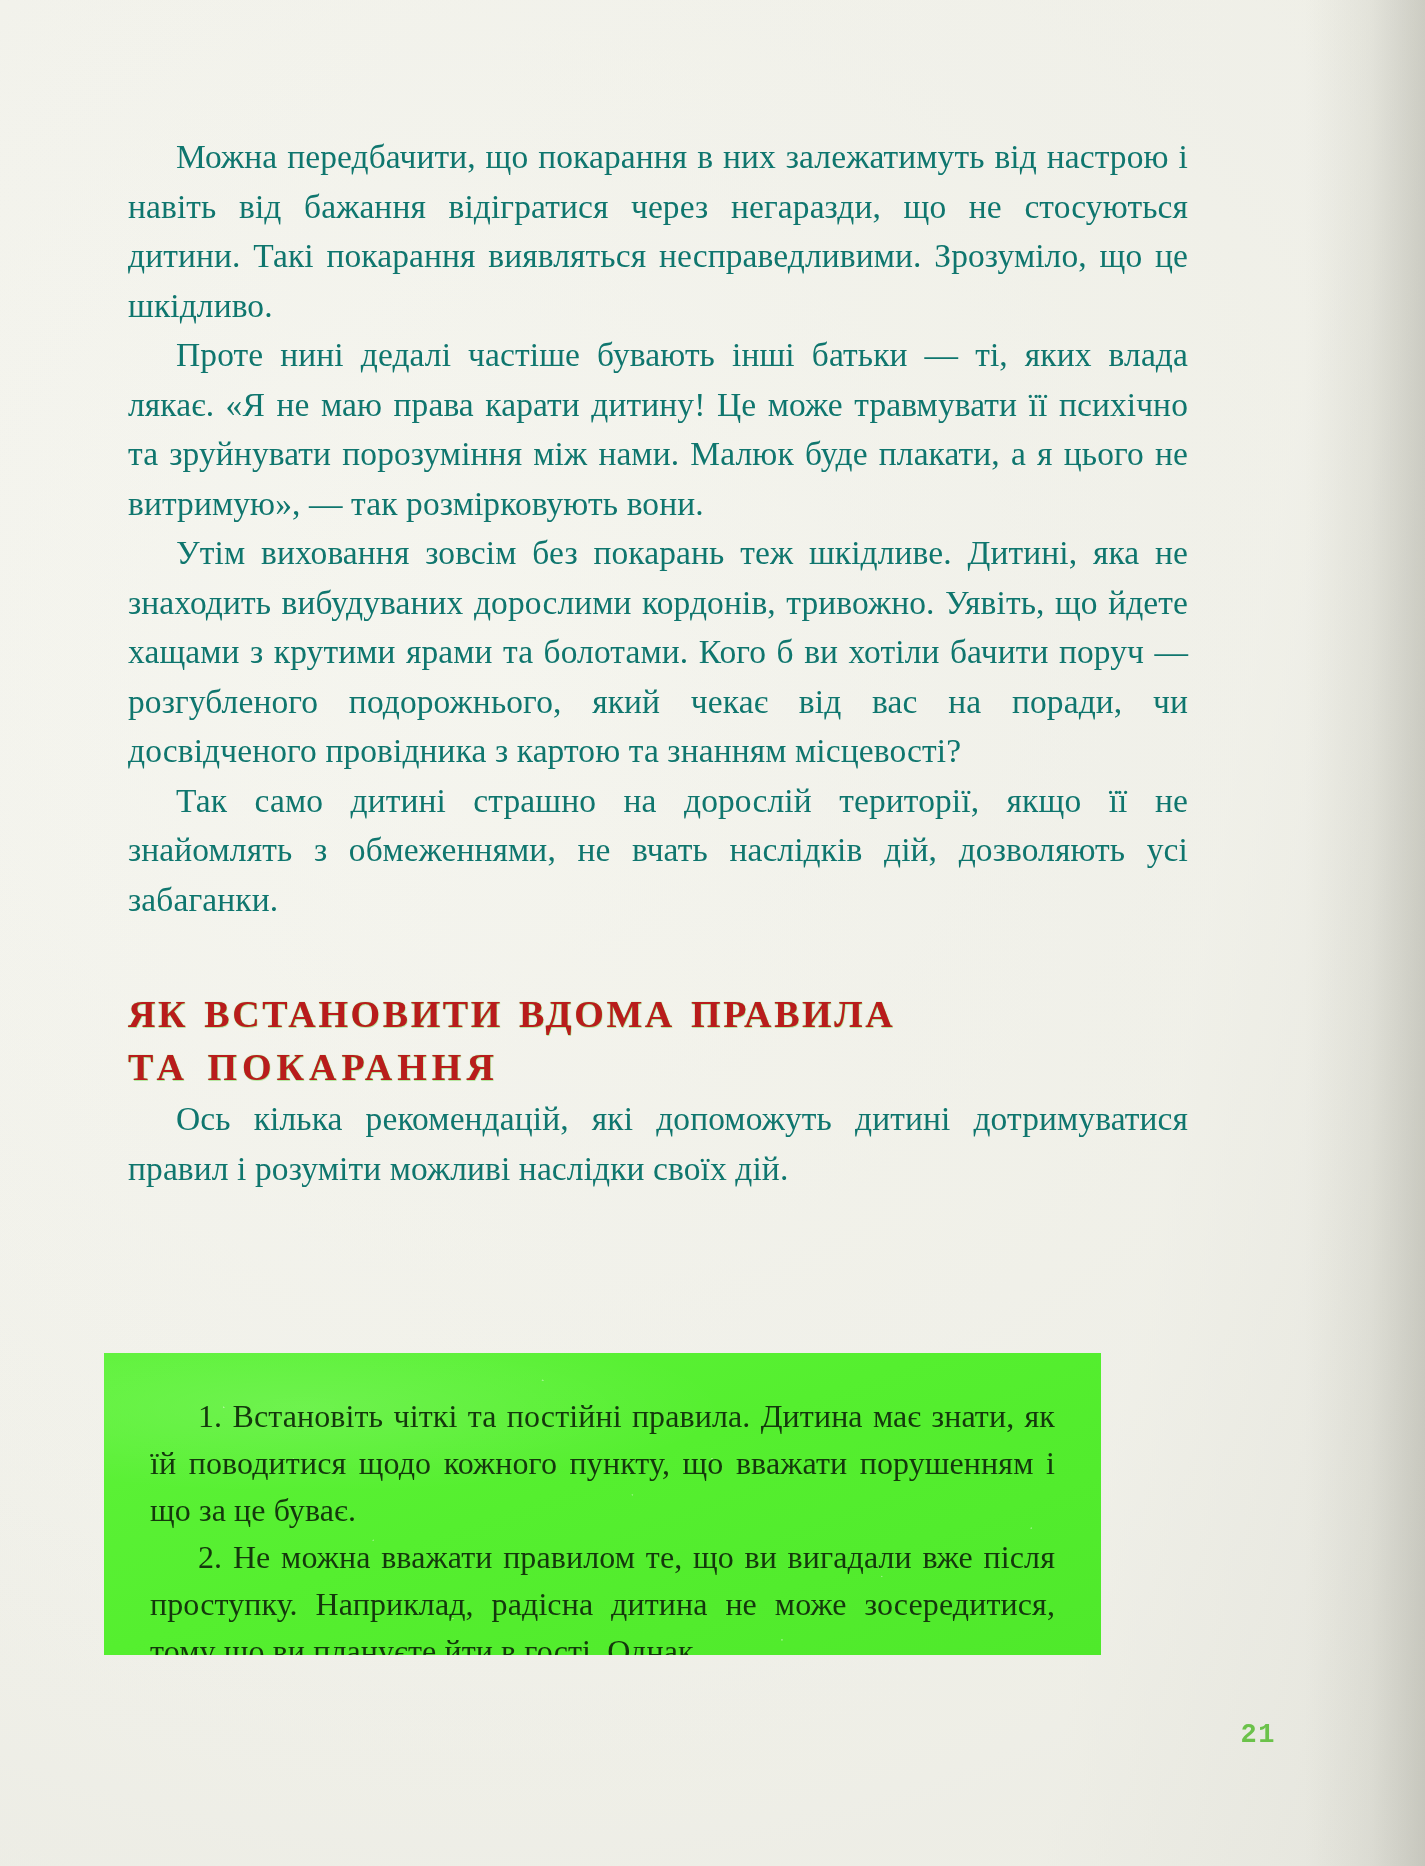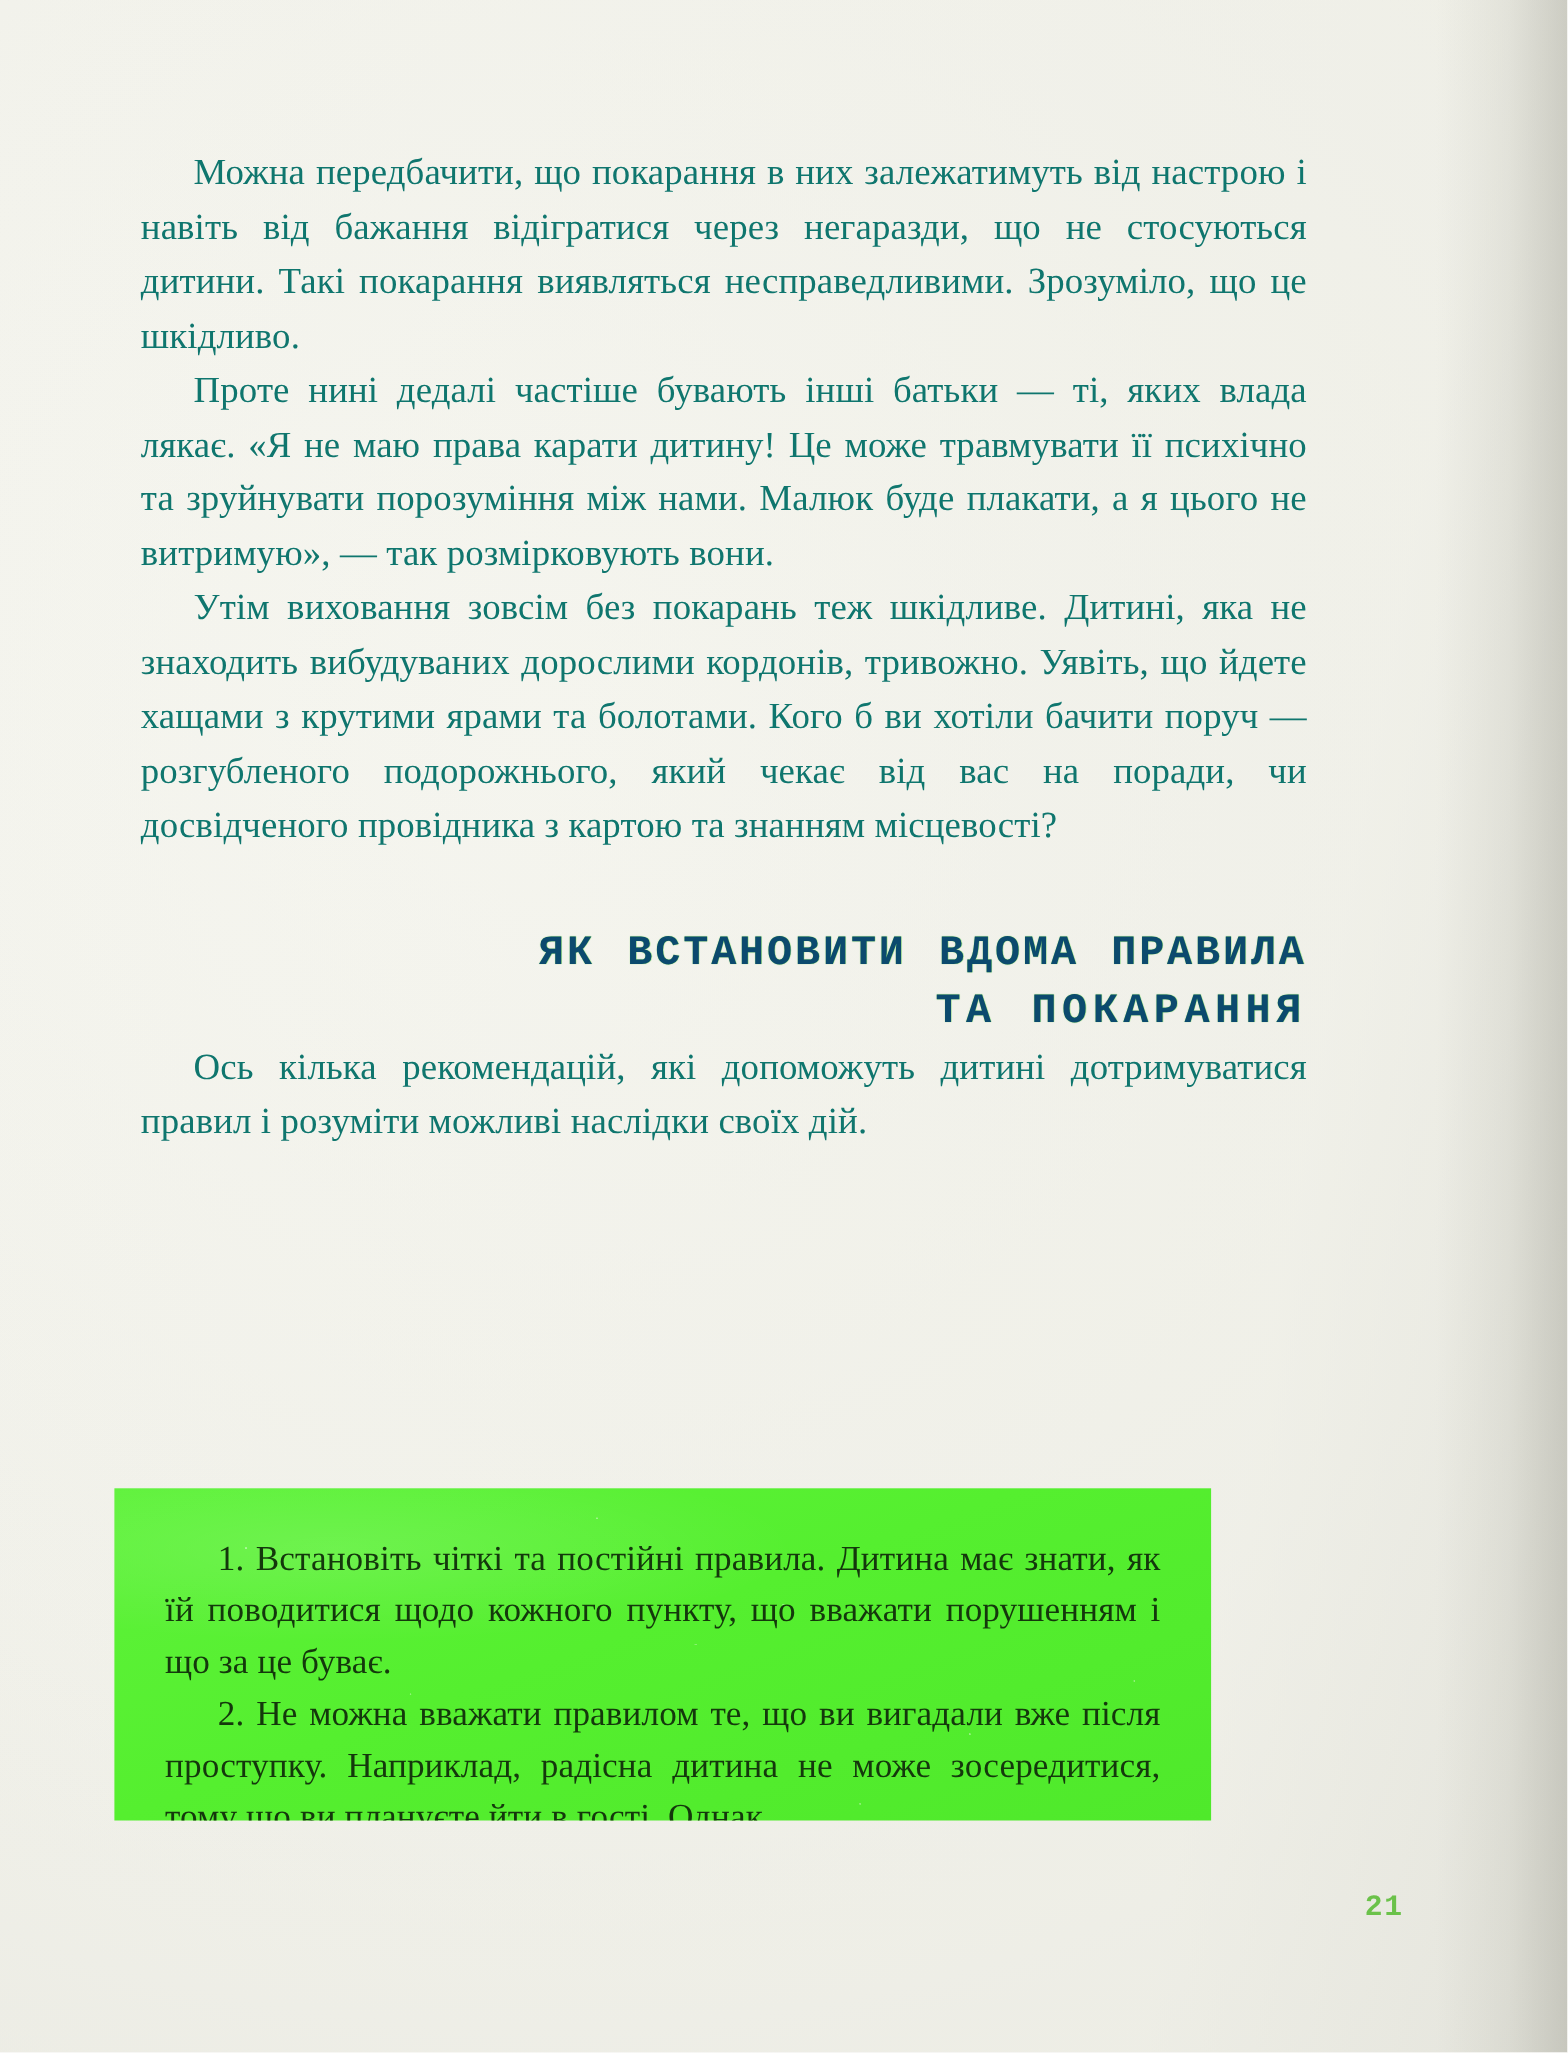--- a/index.html
+++ b/index.html
@@ -54,27 +54,27 @@
     color: #0f766e;
     text-align: justify;
     text-indent: 48px;
     hyphens: manual;
     letter-spacing: 0.1px;
   }
 
   
   .section-heading {
     margin: 64px 0 0 0;
-    text-align: right;
-    font-family: Liberation Mono, monospace;
+    text-align: left;
+    font-family: Liberation Serif, serif;
     font-weight: 700;
     font-size: 38px;
     line-height: 53px;
     letter-spacing: 2.6px;
-    color: #0c4a6e;
+    color: #b91c1c;
     text-shadow:
       0 0 1px rgba(111,216,74,0.85),
       0.5px 0.5px 0 rgba(140,226,110,0.5);
     word-spacing: 4px;
   }
   .section-heading .hl {
     display: block;
   }
   .section-heading .hl.line2 {
     letter-spacing: 5px;
@@ -151,20 +151,21 @@
   <div class="page-edge-shadow"></div>
 
   <div class="content">
 
     <p class="body-text">Можна передбачити, що покарання в них залежатимуть від настрою і навіть від бажання відігратися через негаразди, що не стосуються дитини. Такі покарання виявляться несправедливими. Зрозуміло, що це шкідливо.</p>
 
     <p class="body-text">Проте нині дедалі частіше бувають інші батьки — ті, яких влада лякає. «Я не маю права карати дитину! Це може травмувати її психічно та зруйнувати порозуміння між нами. Малюк буде плакати, а я цього не витримую», — так розмірковують вони.</p>
 
     <p class="body-text">Утім виховання зовсім без покарань теж шкідливе. Дитині, яка не знаходить вибудуваних дорослими кордонів, тривожно. Уявіть, що йдете хащами з крутими ярами та болотами. Кого б ви хотіли бачити поруч — розгубленого подорожнього, який чекає від вас на поради, чи досвідченого провідника з картою та знанням місцевості?</p>
 
+    <p class="body-text">Так само дитині страшно на дорослій території, якщо її не знайомлять з обмеженнями, не вчать наслідків дій, дозволяють усі забаганки.</p>
 
     <h2 class="section-heading">
       <span class="hl line1">ЯК ВСТАНОВИТИ ВДОМА ПРАВИЛА</span>
       <span class="hl line2">ТА ПОКАРАННЯ</span>
     </h2>
 
     <p class="body-text after-heading">Ось кілька рекомендацій, які допоможуть дитині дотримуватися правил і розуміти можливі наслідки своїх дій.</p>
 
   </div>
 

